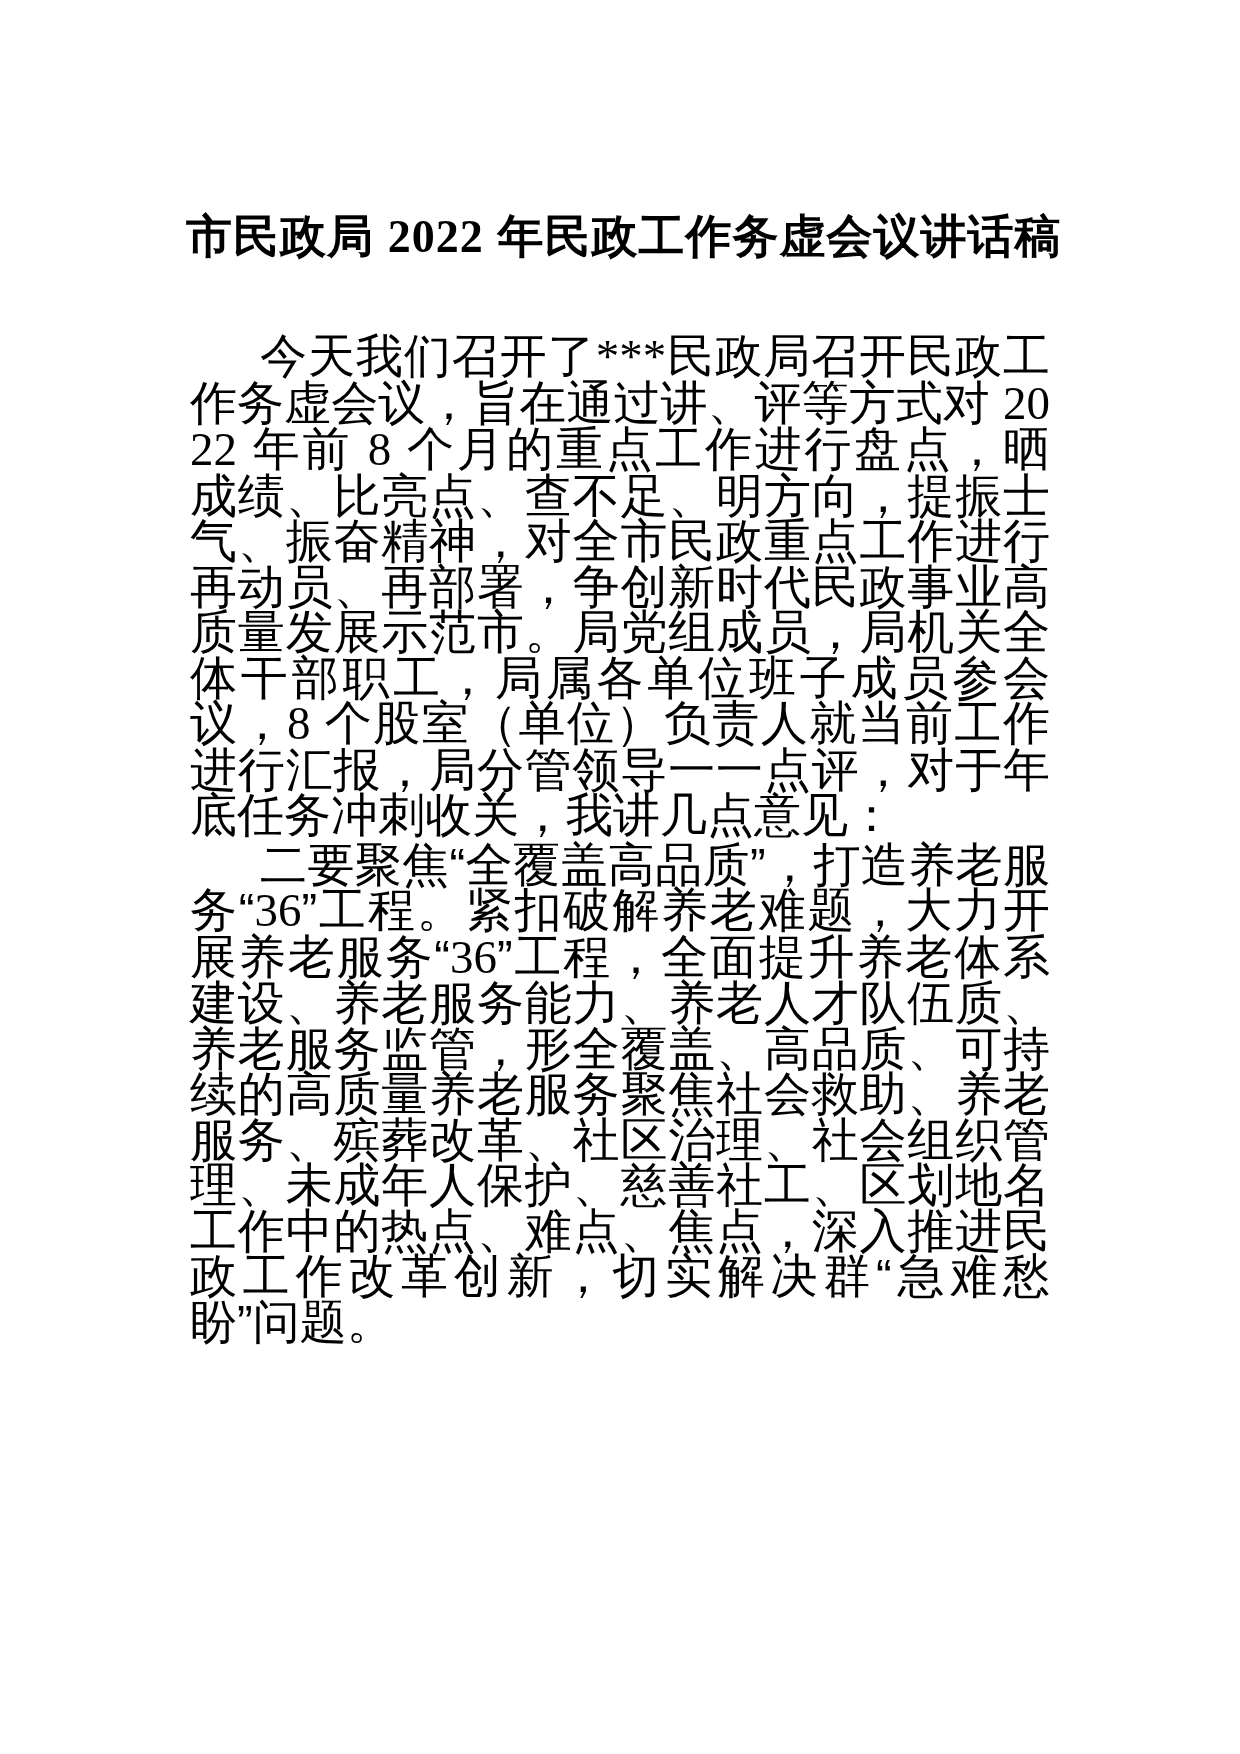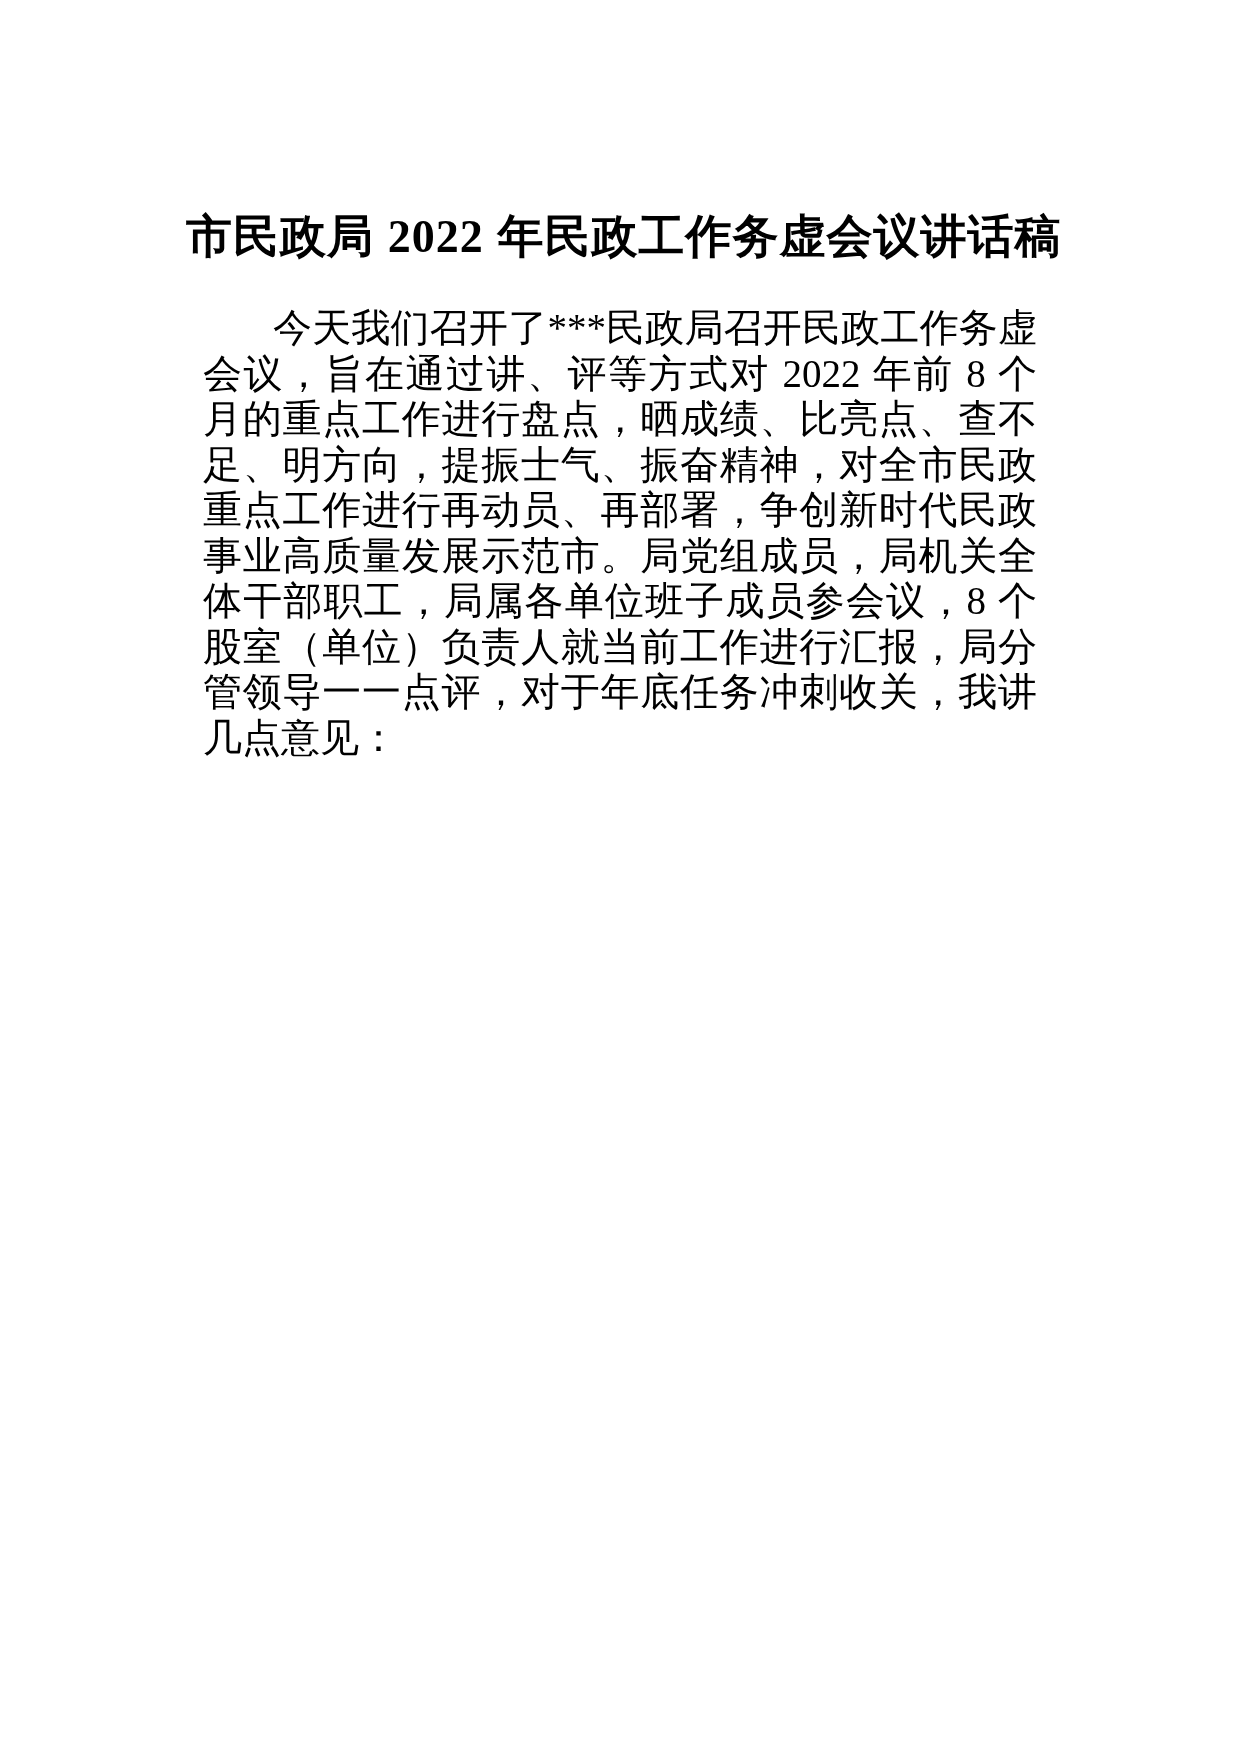--- a/index.html
+++ b/index.html
@@ -13,46 +13,47 @@
     height: 1754px;
     margin: 0 auto;
     background: #ffffff;
     box-sizing: border-box;
     padding: 208px 186px 0 186px;
     overflow: hidden;
     font-family: "Liberation Sans", sans-serif;
     color: #000000;
   }
   .doc-title {
-    margin: 0 0 40px 0;
+    margin: 0 0 68px 0;
     font-size: 46px;
     line-height: 56px;
     font-weight: 700;
     text-align: left;
     letter-spacing: 1px;
     white-space: nowrap;
   }
   .doc-body {
     width: 868px;
   }
   .doc-paragraph {
-    margin: 17px;
-    font-size: 39px;
+    margin: 4px;
+    font-size: 47px;
     line-height: 45.5px;
     text-align: justify;
     text-indent: 70px;
     word-break: break-all;
   }
   
   .latin {
     font-family: "Liberation Serif", serif;
   }
 </style>
 </head>
 <body>
 
 <div class="page">
   <h1 class="doc-title">市民政局 <span class="latin">2022</span> 年民政工作务虚会议讲话稿</h1>
 
   <div class="doc-body">
     <p class="doc-paragraph">今天我们召开了<span class="latin">***</span>民政局召开民政工作务虚会议，旨在通过讲、评等方式对 <span class="latin">2022</span> 年前 <span class="latin">8</span> 个月的重点工作进行盘点，晒成绩、比亮点、查不足、明方向，提振士气、振奋精神，对全市民政重点工作进行再动员、再部署，争创新时代民政事业高质量发展示范市。局党组成员，局机关全体干部职工，局属各单位班子成员参会议，<span class="latin">8</span> 个股室（单位）负责人就当前工作进行汇报，局分管领导一一点评，对于年底任务冲刺收关，我讲几点意见：</p>
+    <p class="doc-paragraph">二要聚焦“全覆盖高品质”，打造养老服务“<span class="latin">36</span>”工程。紧扣破解养老难题，大力开展养老服务“<span class="latin">36</span>”工程，全面提升养老体系建设、养老服务能力、养老人才队伍质、养老服务监管，形全覆盖、高品质、可持续的高质量养老服务聚焦社会救助、养老服务、殡葬改革、社区治理、社会组织管理、未成年人保护、慈善社工、区划地名工作中的热点、难点、焦点，深入推进民政工作改革创新，切实解决群“急难愁盼”问题。</p>
   </div>
 </div>
 
 </body></html>

